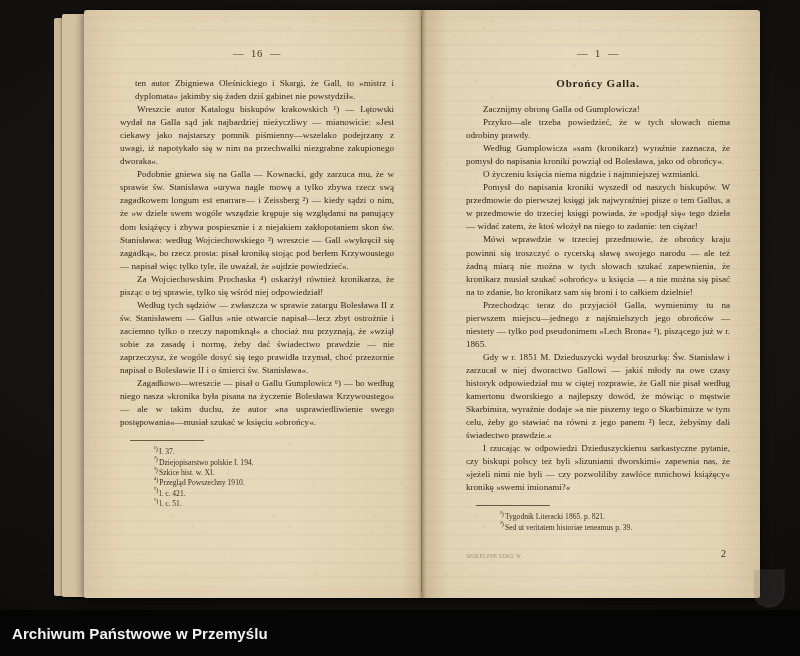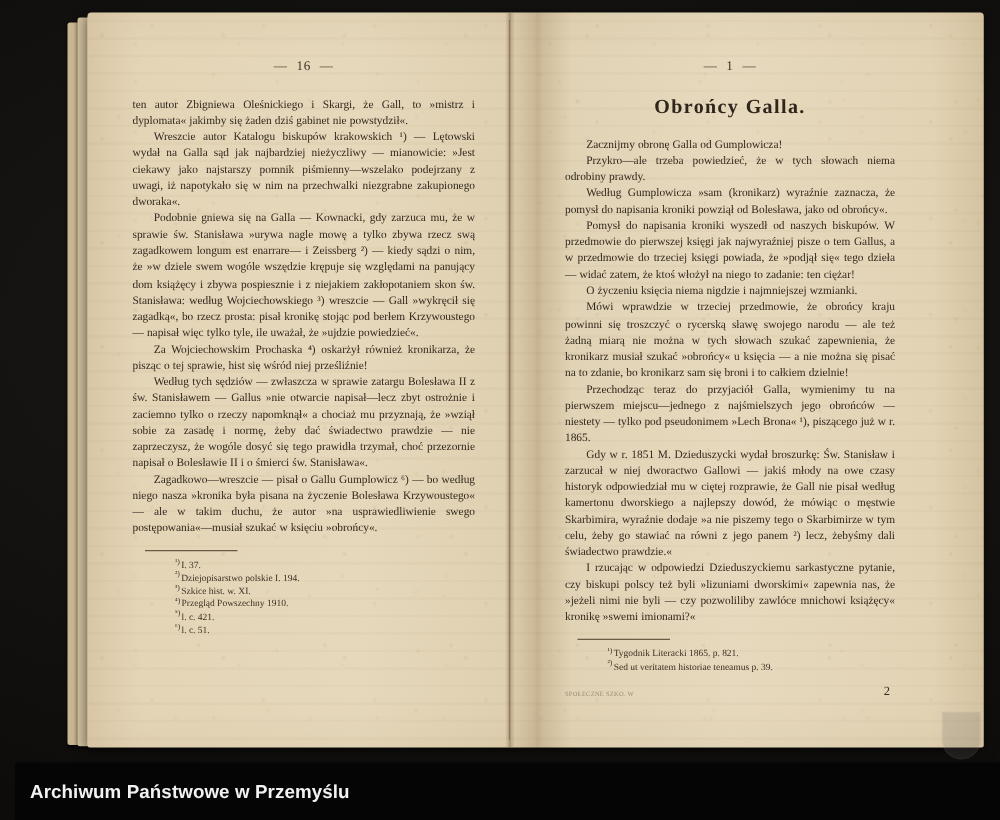--- a/index.html
+++ b/index.html
@@ -40,40 +40,39 @@
   .undersheet.u2 {
     left: 62px; top: 14px;
     width: 690px; height: 583px;
     background: #d3c1a0;
     border-radius: 2px;
   }
 
   
   .spread {
     position: absolute;
-    left: 70px; top: 10px;
+    left: 84px; top: 10px;
     width: 676px; height: 588px;
     background:
       linear-gradient(90deg,
         #dccbab 0%,
         #e4d5b7 6%,
         #e6d8bb 30%,
         #dfd0b1 47%,
         #cdbb9a 49.7%,
         #c4b291 50.2%,
         #cfbd9c 50.8%,
         #e1d3b5 54%,
         #e7d9bd 72%,
         #e2d3b5 94%,
         #d8c7a6 100%);
     border-radius: 3px 3px 2px 2px;
     box-shadow:
       0 2px 10px rgba(0,0,0,.6),
       inset 0 0 40px rgba(160,130,90,.13);
-    padding-left: 41px;
   }
 
   
   .grain {
     position: absolute;
     inset: 0;
     pointer-events: none;
     opacity: .30;
     background-image:
       radial-gradient(circle at 12% 22%, rgba(150,118,76,.30) 0 1px, transparent 2px),
@@ -143,38 +142,38 @@
     text-align: center;
     font-size: 10.5px;
     letter-spacing: .06em;
     color: #3c3126;
     margin-bottom: 18px;
   }
   .folio .dash { margin: 0 7px; color: #4a3d2e; }
 
   .chapter-title {
     text-align: center;
-    font-size: 16px;
+    font-size: 11px;
     font-weight: bold;
     letter-spacing: .07em;
     color: #2e251b;
     margin: 14px 0 14px 0;
   }
 
   p.body {
     margin: 0;
     font-size: 9.1px;
     line-height: 13.05px;
     text-align: justify;
     text-indent: 17px;
     color: #32281e;
     hyphens: manual;
     word-spacing: .02em;
   }
-  p.body.noind { text-indent: 0; }
+  p.body.noind { text-indent: 0; margin-left: 15px; }
 
   
   .fn-rule {
     width: 74px;
     height: 1px;
     background: #55452f;
     margin: 11px 0 6px 10px;
     opacity: .85;
   }
   ol.footnotes {
@@ -210,21 +209,21 @@
     position: absolute;
     right: 34px;
     top: 538px;
     font-size: 10px;
     color: #33291e;
   }
 
   
   .watermark {
     position: absolute;
-    left: 12px; right: 0; bottom: 0;
+    left: 0; right: 0; bottom: 0;
     height: 46px;
     background: #050505;
     display: flex;
     align-items: center;
   }
   .watermark span {
     font-family: "Liberation Sans", sans-serif;
     font-size: 15px;
     font-weight: bold;
     color: #f2f2f2;
@@ -257,21 +256,21 @@
     <div class="page left">
       <div class="col">
 
         <div class="folio">
           <span class="dash">—</span><span>16</span><span class="dash">—</span>
         </div>
 
         <p class="body noind">ten autor Zbigniewa Oleśnickiego i Skargi, że Gall, to »mistrz i dyplomata« jakimby się żaden dziś gabinet nie powstydził«.</p>
         <p class="body">Wreszcie autor Katalogu biskupów krakowskich ¹) — Lętowski wydał na Galla sąd jak najbardziej nieżyczliwy — mianowicie: »Jest ciekawy jako najstarszy pomnik piśmienny—wszelako podejrzany z uwagi, iż napotykało się w nim na przechwalki niezgrabne zakupionego dworaka«.</p>
         <p class="body">Podobnie gniewa się na Galla — Kownacki, gdy zarzuca mu, że w sprawie św. Stanisława »urywa nagle mowę a tylko zbywa rzecz swą zagadkowem longum est enarrare— i Zeissberg ²) — kiedy sądzi o nim, że »w dziele swem wogóle wszędzie krępuje się względami na panujący dom książęcy i zbywa pospiesznie i z niejakiem zakłopotaniem skon św. Stanisława: według Wojciechowskiego ³) wreszcie — Gall »wykręcił się zagadką«, bo rzecz prosta: pisał kronikę stojąc pod berłem Krzywoustego — napisał więc tylko tyle, ile uważał, że »ujdzie powiedzieć«.</p>
-        <p class="body">Za Wojciechowskim Prochaska ⁴) oskarżył również kronikarza, że pisząc o tej sprawie, hist się wśród niej prześliźnie!</p>
+        <p class="body">Za Wojciechowskim Prochaska ⁴) oskarżył również kronikarza, że pisząc o tej sprawie, tylko się wśród niej odpowiedział!</p>
         <p class="body">Według tych sędziów — zwłaszcza w sprawie zatargu Bolesława II z św. Stanisławem — Gallus »nie otwarcie napisał—lecz zbyt ostrożnie i zaciemno tylko o rzeczy napomknął« a chociaż mu przyznają, że »wziął sobie za zasadę i normę, żeby dać świadectwo prawdzie — nie zaprzeczysz, że wogóle dosyć się tego prawidła trzymał, choć przezornie napisał o Bolesławie II i o śmierci św. Stanisława«.</p>
         <p class="body">Zagadkowo—wreszcie — pisał o Gallu Gumplowicz ⁶) — bo według niego nasza »kronika była pisana na życzenie Bolesława Krzywoustego« — ale w takim duchu, że autor »na usprawiedliwienie swego postępowania«—musiał szukać w księciu »obrońcy«.</p>
 
         <div class="fn-rule"></div>
         <ol class="footnotes">
           <li><span class="mk">¹)</span><span>I. 37.</span></li>
           <li><span class="mk">²)</span><span>Dziejopisarstwo  polskie I. 194.</span></li>
           <li><span class="mk">³)</span><span>Szkice hist. w. XI.</span></li>
           <li><span class="mk">⁴)</span><span>Przegląd Powszechny 1910.</span></li>
           <li><span class="mk">⁵)</span><span>l. c. 421.</span></li>
@@ -286,22 +285,22 @@
 
         <div class="folio">
           <span class="dash">—</span><span>1</span><span class="dash">—</span>
         </div>
 
         <div class="chapter-title">Obrońcy Galla.</div>
 
         <p class="body">Zacznijmy obronę Galla od Gumplowicza!</p>
         <p class="body">Przykro—ale trzeba powiedzieć, że w tych słowach niema odrobiny prawdy.</p>
         <p class="body">Według Gumplowicza »sam (kronikarz) wyraźnie zaznacza, że pomysł do napisania kroniki powziął od Bolesława, jako od obrońcy«.</p>
+        <p class="body">O życzeniu księcia niema nigdzie i najmniejszej wzmianki.</p>
         <p class="body">Pomysł do napisania kroniki wyszedł od naszych biskupów. W przedmowie do pierwszej księgi jak najwyraźniej pisze o tem Gallus, a w przedmowie do trzeciej księgi powiada, że »podjął się« tego dzieła — widać zatem, że ktoś włożył na niego to zadanie: ten ciężar!</p>
-        <p class="body">O życzeniu księcia niema nigdzie i najmniejszej wzmianki.</p>
         <p class="body">Mówi wprawdzie w trzeciej przedmowie, że obrońcy kraju powinni się troszczyć o rycerską sławę swojego narodu — ale też żadną miarą nie można w tych słowach szukać zapewnienia, że kronikarz musiał szukać »obrońcy« u księcia — a nie można się pisać na to zdanie, bo kronikarz sam się broni i to całkiem dzielnie!</p>
         <p class="body">Przechodząc teraz do przyjaciół Galla, wymienimy tu na pierwszem miejscu—jednego z najśmielszych jego obrońców — niestety — tylko pod pseudonimem »Lech Brona« ¹), piszącego już w r. 1865.</p>
         <p class="body">Gdy w r. 1851 M. Dzieduszycki wydał broszurkę: Św. Stanisław i zarzucał w niej dworactwo Gallowi — jakiś młody na owe czasy historyk odpowiedział mu w ciętej rozprawie, że Gall nie pisał według kamertonu dworskiego a najlepszy dowód, że mówiąc o męstwie Skarbimira, wyraźnie dodaje »a nie piszemy tego o Skarbimirze w tym celu, żeby go stawiać na równi z jego panem ²) lecz, żebyśmy dali świadectwo prawdzie.«</p>
         <p class="body">I rzucając w odpowiedzi Dzieduszyckiemu sarkastyczne pytanie, czy biskupi polscy też byli »lizuniami dworskimi« zapewnia nas, że »jeżeli nimi nie byli — czy pozwoliliby zawlóce mnichowi książęcy« kronikę »swemi imionami?«</p>
 
         <div class="fn-rule"></div>
         <ol class="footnotes">
           <li><span class="mk">¹)</span><span>Tygodnik Literacki 1865. p. 821.</span></li>
           <li><span class="mk">²)</span><span>Sed ut veritatem historiae teneamus p. 39.</span></li>
         </ol>

